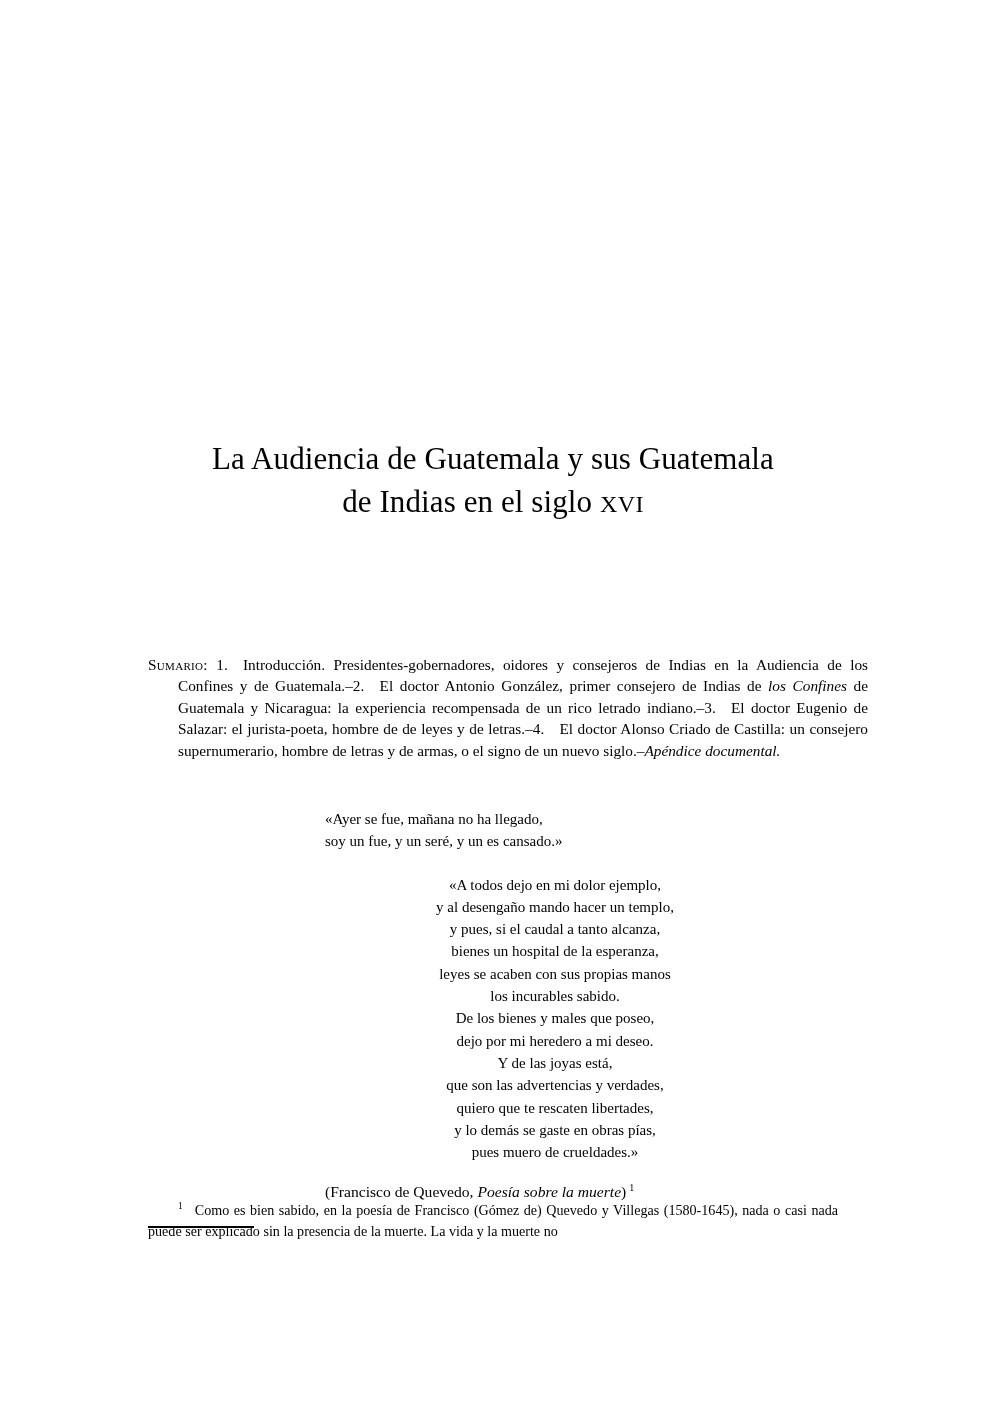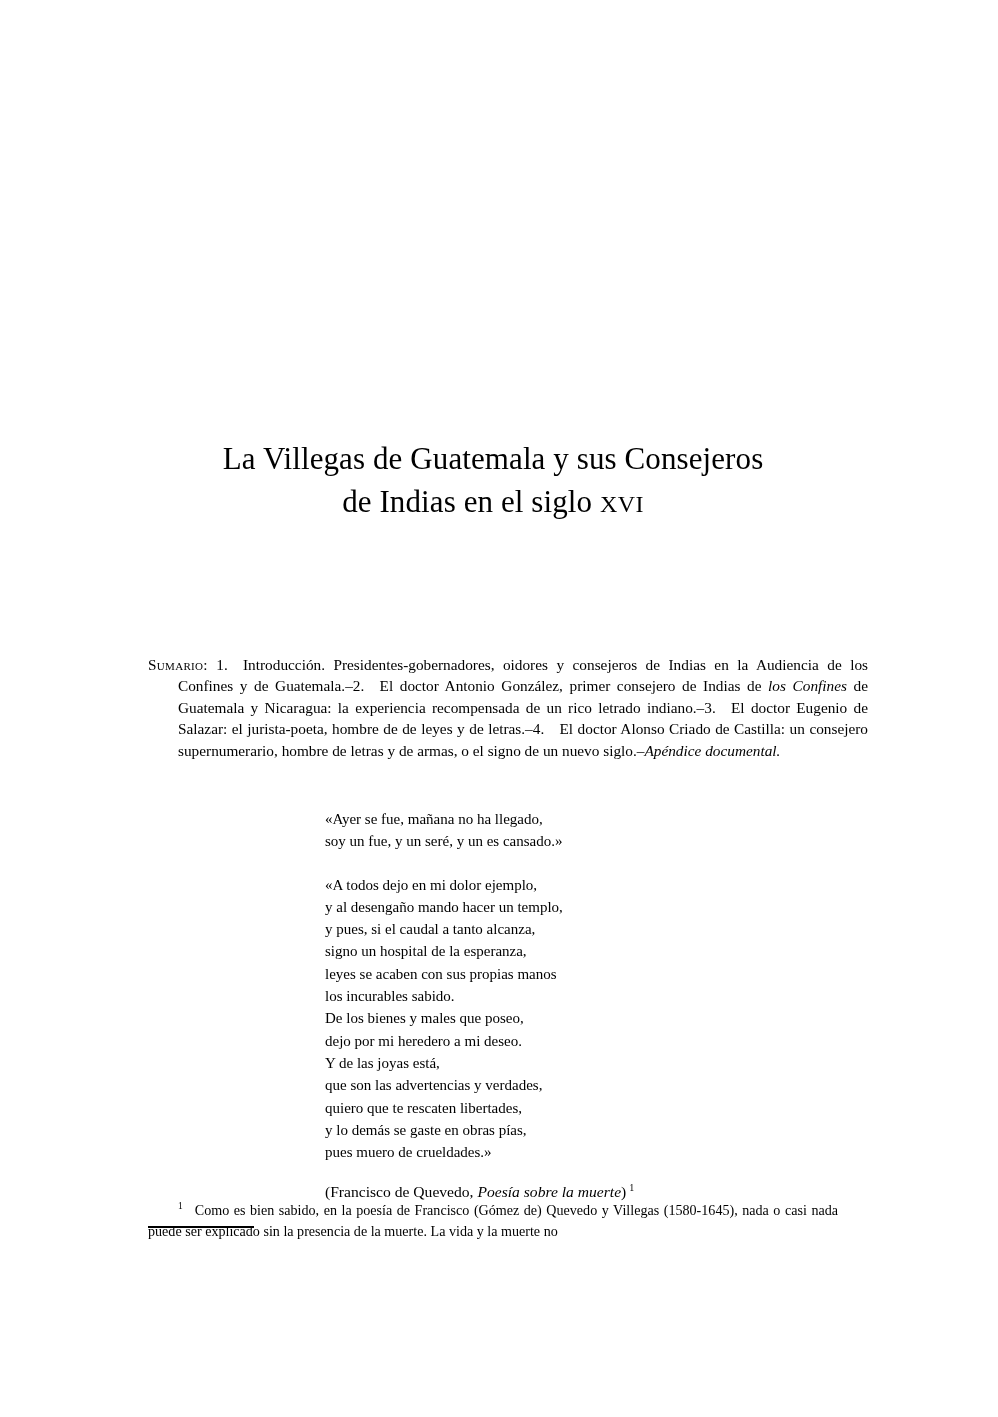--- a/index.html
+++ b/index.html
@@ -67,21 +67,21 @@
   
   .poem-block {
     position: absolute;
     left: 325px;
     top: 808px;
     width: 460px;
     font-size: 15px;
     line-height: 22.3px;
   }
   .stanza { margin: 0 0 21px 0; }
-  .stanza:last-of-type { margin-bottom: 8px; }
+  .stanza:last-of-type { margin-bottom: 8px; text-align: center; }
   .verse { white-space: nowrap; }
 
   .attribution {
     position: absolute;
     left: 325px;
     top: 1181px;
     font-size: 15.6px;
     line-height: 22px;
     white-space: nowrap;
   }
@@ -118,36 +118,36 @@
   }
   .fn-indent { display: inline-block; width: 30px; }
   .fn-gap { display: inline-block; width: 12px; }
 </style>
 </head>
 <body>
 
 <div class="page">
 
   <div class="title-block">
-    <div class="title-line">La Villegas de Guatemala y sus Consejeros</div>
+    <div class="title-line">La Audiencia de Guatemala y sus Guatemala</div>
     <div class="title-line"><span>de Indias en el siglo </span><span class="smallcaps-title">XVI</span></div>
   </div>
 
   <div class="sumario-block"><span class="sumario-label">Sumario:</span><span> 1. Introducción. Presidentes-gobernadores, oidores y consejeros de Indias en la Audiencia de los Confines y de Guatemala.–2. El doctor Antonio González, primer consejero de Indias de </span><span class="it">los Confines</span><span> de Guatemala y Nicaragua: la experiencia recompensada de un rico letrado indiano.–3. El doctor Eugenio de Salazar: el jurista-poeta, hombre de de leyes y de letras.–4. El doctor Alonso Criado de Castilla: un consejero supernumerario, hombre de letras y de armas, o el signo de un nuevo siglo.–</span><span class="it">Apéndice documental.</span></div>
 
   <div class="poem-block">
     <div class="stanza">
       <div class="verse">«Ayer se fue, mañana no ha llegado,</div>
       <div class="verse">soy un fue, y un seré, y un es cansado.»</div>
     </div>
     <div class="stanza">
       <div class="verse">«A todos dejo en mi dolor ejemplo,</div>
       <div class="verse">y al desengaño mando hacer un templo,</div>
       <div class="verse">y pues, si el caudal a tanto alcanza,</div>
-      <div class="verse">signo un hospital de la esperanza,</div>
+      <div class="verse">bienes un hospital de la esperanza,</div>
       <div class="verse">leyes se acaben con sus propias manos</div>
       <div class="verse">los incurables sabido.</div>
       <div class="verse">De los bienes y males que poseo,</div>
       <div class="verse">dejo por mi heredero a mi deseo.</div>
       <div class="verse">Y de las joyas está,</div>
       <div class="verse">que son las advertencias y verdades,</div>
       <div class="verse">quiero que te rescaten libertades,</div>
       <div class="verse">y lo demás se gaste en obras pías,</div>
       <div class="verse">pues muero de crueldades.»</div>
     </div>

